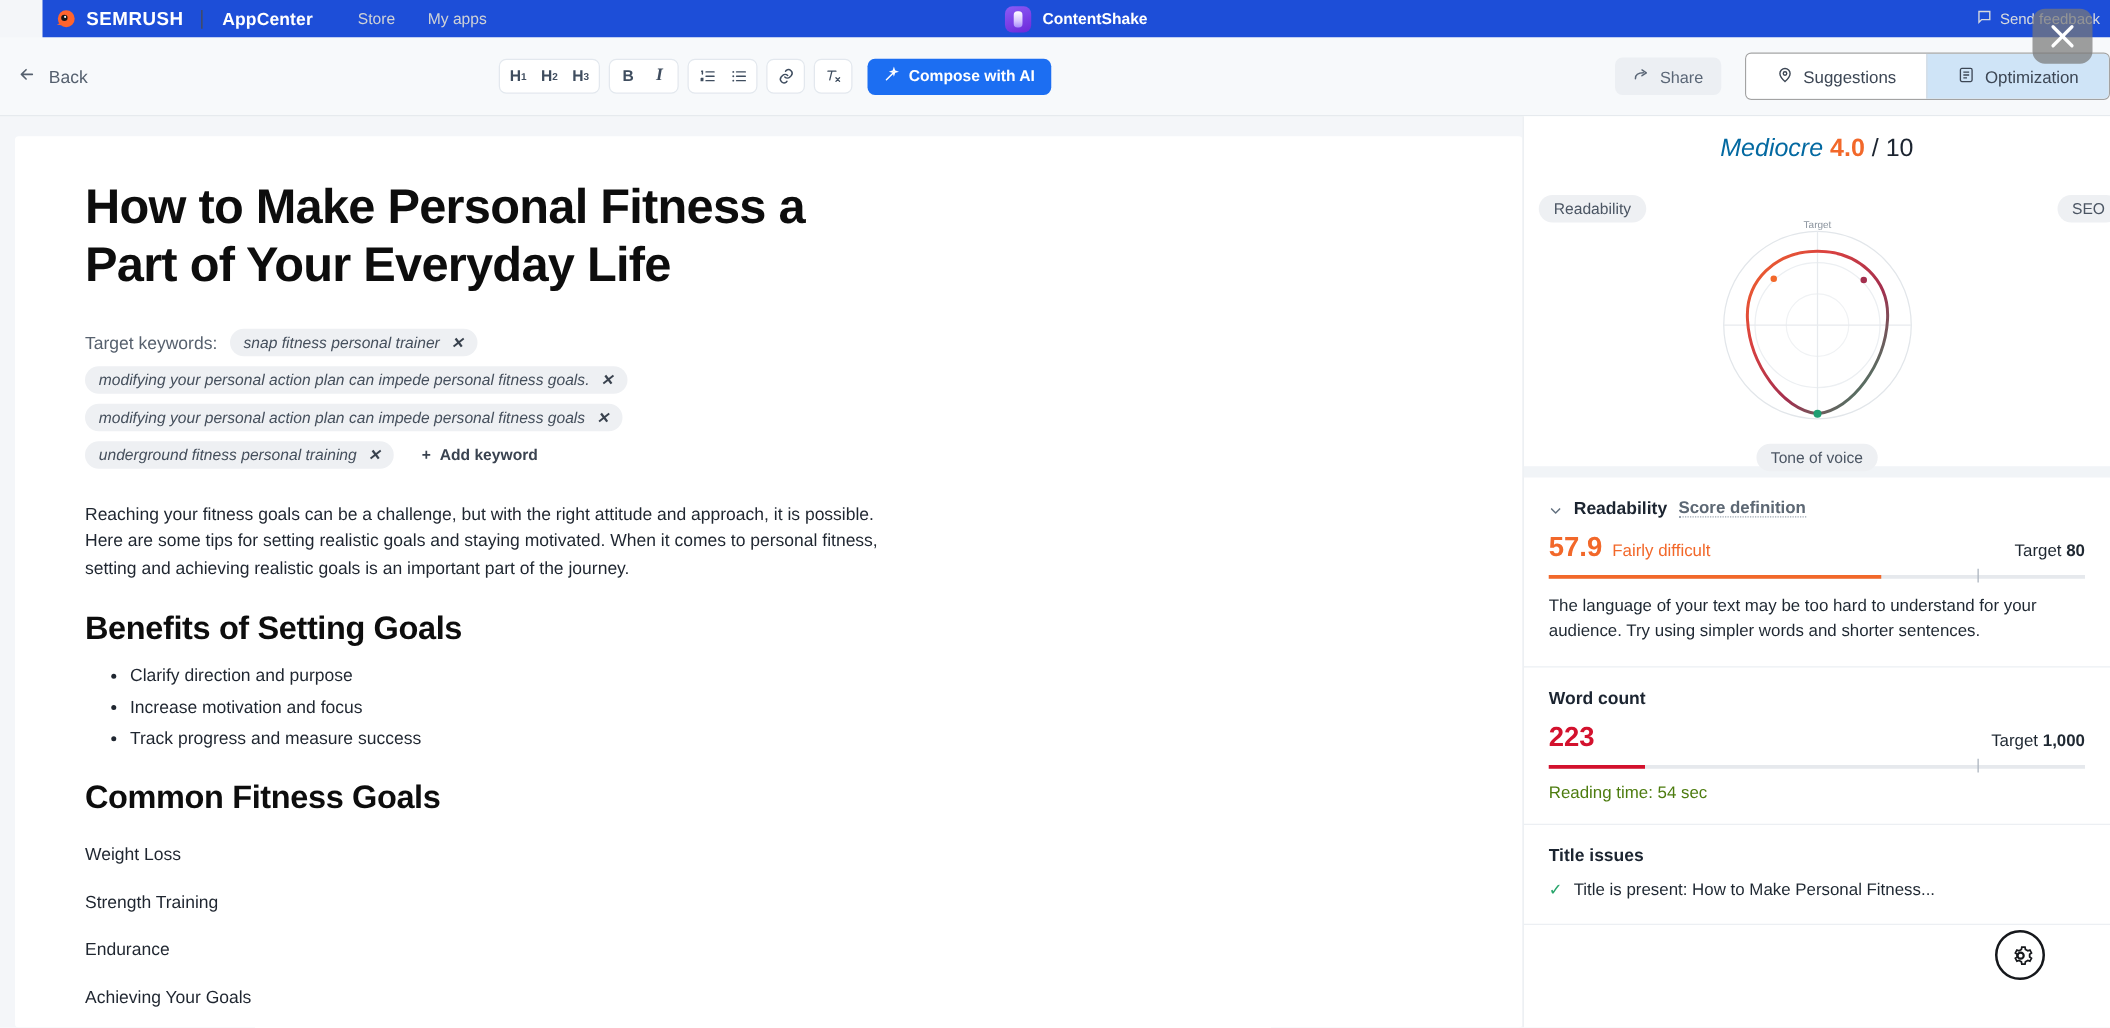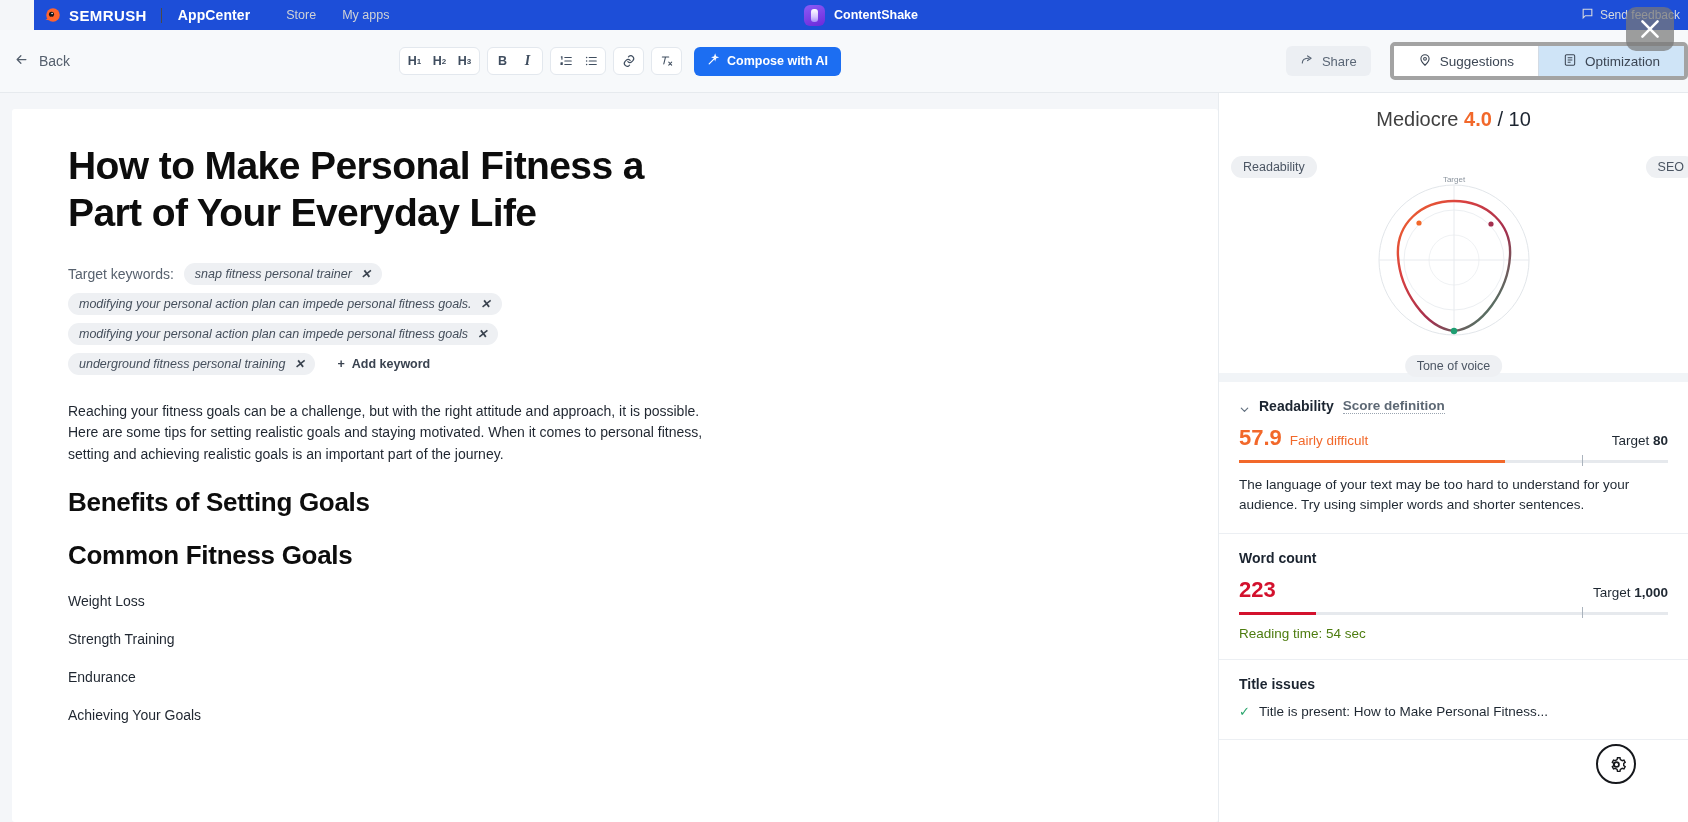--- a/index.html
+++ b/index.html
@@ -85,21 +85,21 @@
   .toolbar-right {
     position:absolute; right:0; display:flex; align-items:center; height:100%;
   }
   .share {
     display:flex; align-items:center; gap:8px; height:30px; padding:0 14px;
     background:#eceff3; border-radius:6px; color:#5a6676; font-size:13px; cursor:pointer;
   }
   .share svg { width:14px; height:14px; }
   .segmented {
     display:flex; margin-left:19px; height:38px;
-    border:4px solid #a3a3a3; border-radius:5px; overflow:hidden;
+    border:1px solid #a3a3a3; border-radius:5px; overflow:hidden;
   }
   .seg {
     display:flex; align-items:center; gap:8px; padding:0 24px;
     font-size:13.5px; color:#3c4654; background:#fff; cursor:pointer;
   }
   .seg + .seg { border-left:1px solid #d3dbe4; }
   .seg.active { background:#cfe4f7; }
   .seg svg { width:14px; height:14px; }
 
   
@@ -134,21 +134,21 @@
   ul.doc-list li { font-size:14px; color:#1f2630; line-height:20px; margin-bottom:5px; }
   .plain { font-size:14px; color:#1f2630; margin-top:22px; }
 
   
   .panel {
     width: 470px; background:#fff; display:flex; flex-direction:column;
     border-left:1px solid #e8ecf0; position:relative;
   }
   .panel-card { border-bottom:9px solid #f1f4f7; }
   .score-head { text-align:center; padding-top:15px; font-size:20px; color:#1c2430; }
-  .score-word { color:#404040; }
+  .score-word { color:#0369a1;font-style:italic; }
   .score-val { color:#f2682a; font-weight:bold; }
   .radar-area { position:relative; height:237px; margin-top:5px; }
   .chip {
     position:absolute; background:#eef0f3; border-radius:12px;
     padding:4px 12px; font-size:12.5px; color:#4b5563;
   }
   .chip.readability { left:12px; top:20px; }
   .chip.seo { right:-8px; top:20px; }
   .chip.tone { left:50%; transform:translateX(-50%); bottom:-4px; }
   .radar-svg { position:absolute; left:50%; transform:translateX(-50%); top:24px; }
@@ -365,20 +365,25 @@
           <span class="add-kw">
             <span>+</span>
             <span>Add keyword</span>
           </span>
         </div>
       </div>
 
       <p class="para">Reaching your fitness goals can be a challenge, but with the right attitude and approach, it is possible. Here are some tips for setting realistic goals and staying motivated. When it comes to personal fitness, setting and achieving realistic goals is an important part of the journey.</p>
 
       <h2 class="doc-h2">Benefits of Setting Goals</h2>
+      <ul class="doc-list">
+        <li>Clarify direction and purpose</li>
+        <li>Increase motivation and focus</li>
+        <li>Track progress and measure success</li>
+      </ul>
 
       <h2 class="doc-h2">Common Fitness Goals</h2>
       <div class="plain">Weight Loss</div>
       <div class="plain">Strength Training</div>
       <div class="plain">Endurance</div>
       <div class="plain">Achieving Your Goals</div>
 
     </div>
   </div>
 

